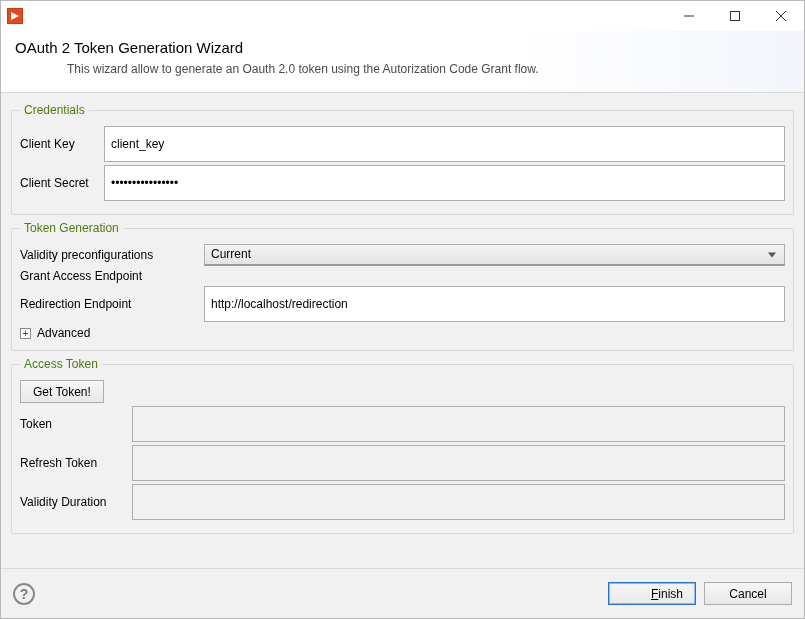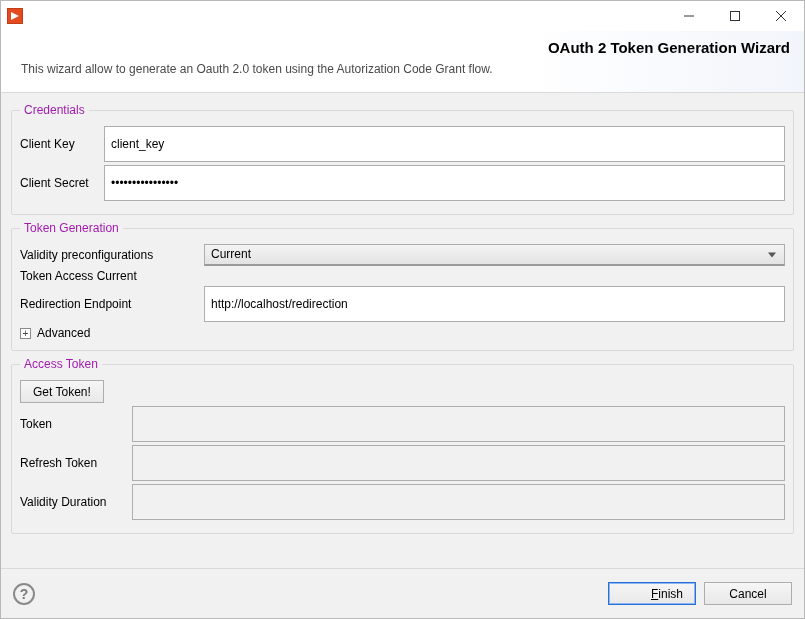--- a/index.html
+++ b/index.html
@@ -49,47 +49,47 @@
     color:#333;
   }
   .win-btn svg { width:10px; height:10px; stroke:#333; stroke-width:1; fill:none; }
   .header {
     padding: 8px 14px 16px 14px;
     background: linear-gradient(to right, #ffffff 65%, #f2f5fb 100%);
     border-bottom: 1px solid #d9d9d9;
   }
   .header .title {
     font-size: 15px;
-    font-weight: 700;
+    font-weight: 400;
     margin-bottom: 6px;
-    text-align: right;
   }
   .header .subtitle {
     font-size: 12px;
     color: #4a4a4a;
     padding-left: 6px;
+    margin-left: 46px;
   }
   .content {
     flex: 1;
     background: #f1f1f1;
     padding: 10px 10px 0 10px;
     display:flex;
     flex-direction:column;
     gap: 6px;
   }
   fieldset.group {
     border: 1px solid #d9d9d9;
     border-radius: 2px;
     margin: 0;
     padding: 6px 8px 10px 8px;
     background: #f1f1f1;
   }
   fieldset.group > legend {
     font-size: 12px;
-    color: #a21caf;
+    color: #4d7c0f;
     padding: 0 4px;
   }
   .row {
     display:flex;
     align-items:center;
     margin: 3px 0;
     gap: 14px;
   }
   .label { white-space: nowrap; }
   .cred .label { width: 70px; }
@@ -227,21 +227,21 @@
 
     <fieldset class="group tok">
       <legend>Token Generation</legend>
       <div class="row">
         <div class="label">Validity preconfigurations</div>
         <div class="select">
           <span>Current</span>
         </div>
       </div>
       <div class="row">
-        <div class="label">Token Access Current</div>
+        <div class="label">Grant Access Endpoint</div>
       </div>
       <div class="row">
         <div class="label">Redirection Endpoint</div>
         <input class="text" type="text" value="http://localhost/redirection" style="">
       </div>
       <div class="expander">
         <div class="plus">+</div>
         <span>Advanced</span>
       </div>
     </fieldset>

